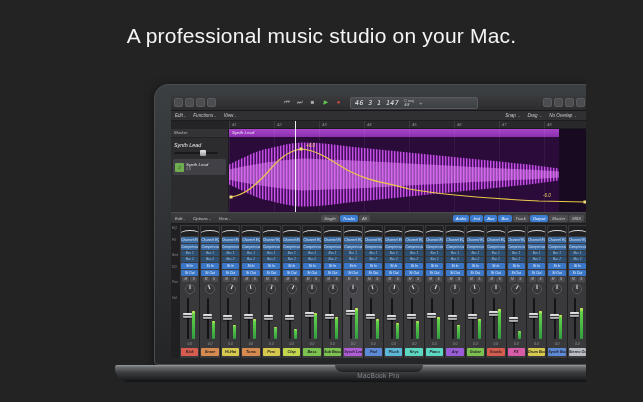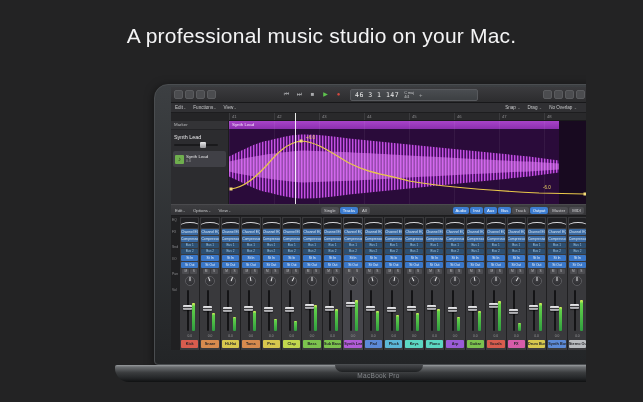--- a/index.html
+++ b/index.html
@@ -2,21 +2,21 @@
 <html><head>
 <meta charset="utf-8">
 <style>
   html,body{margin:0;padding:0;background:#232324;}
   *{box-sizing:border-box;font-family:"Liberation Sans",sans-serif;}
   .stage{position:relative;width:529px;height:402px;background:#232324;overflow:hidden;margin:0 auto;}
   .headline{position:absolute;top:24px;left:0;width:100%;text-align:center;font-size:21px;font-weight:400;color:#f4f4f5;letter-spacing:.2px;margin:0;}
   
   .laptop{position:absolute;left:97px;top:84px;width:449px;height:281px;}
   .screen-frame{position:absolute;inset:0;background:linear-gradient(180deg,#3c3f42,#232527);border:1px solid #4a4d50;border-radius:14px 14px 4px 4px;box-shadow:0 2px 10px rgba(0,0,0,.55);}
-  .screen{position:absolute;left:16px;top:2px;width:417px;height:263px;background:#242426;overflow:hidden;}
+  .screen{position:absolute;left:16px;top:10px;width:417px;height:263px;background:#242426;overflow:hidden;font-style:italic;}
   .base{position:absolute;left:-39px;top:281px;width:527px;height:17px;background:linear-gradient(180deg,#9a9da0 0%,#6b6e71 12%,#3a3c3e 45%,#232527 78%,#101112 100%);border-radius:2px 2px 14px 14px;}
   .notch{position:absolute;left:50%;top:0;transform:translateX(-50%);width:88px;height:7px;background:linear-gradient(180deg,#45474a,#1e2022);border-radius:0 0 7px 7px;}
   .base-label{position:absolute;top:7px;left:0;width:100%;text-align:center;font-size:6.5px;color:#84878b;letter-spacing:.3px;}
   
   .controlbar{position:absolute;left:0;top:0;width:100%;height:16px;background:linear-gradient(#3b3b3e,#2c2c2e);border-bottom:1px solid #18181a;display:flex;align-items:center;padding:0 3px;gap:2px;}
   .cicon{width:9px;height:9px;background:#4b4c4f;border-radius:2px;border:1px solid #5a5b5e;}
   .tbtn{font-size:6px;color:#a9aaad;width:11px;text-align:center;line-height:11px;}
   .tbtn.play{color:#5ec44e;}
   .tbtn.rec{color:#d6493f;}
   .lcd{margin-left:4px;height:12px;min-width:128px;background:linear-gradient(#4a4d51,#3d4043);border:1px solid #57595d;border-radius:2px;display:flex;align-items:center;padding:0 4px;gap:5px;}

